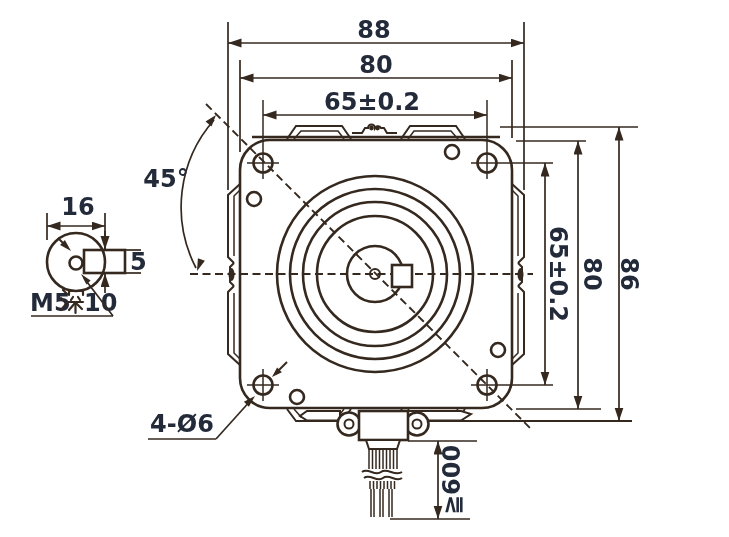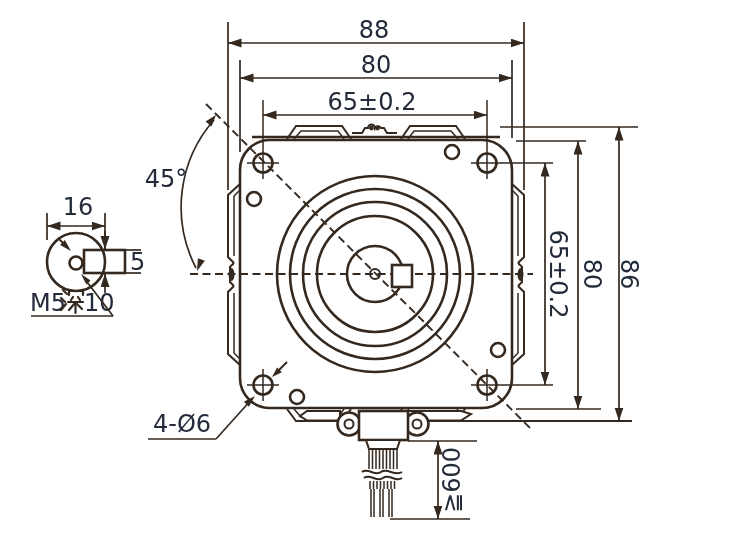--- a/index.html
+++ b/index.html
@@ -1,16 +1,16 @@
 <!DOCTYPE html>
 <html><head>
 <meta charset="utf-8">
 <style>
   html,body{margin:0;padding:0;background:#ffffff;}
-  .stage{width:729px;height:537px;position:relative;background:#fff;overflow:hidden;}
+  .stage{width:729px;height:537px;position:relative;background:#fff;overflow:hidden;font-weight:bold;}
   text{font-family:"DejaVu Sans","Liberation Sans",sans-serif;font-size:24px;fill:#232a3a;}
   .ln{stroke:#35291f;fill:none;}
   .thick{stroke-width:2.6;}
   .mid{stroke-width:2;}
   .thin{stroke-width:1.7;}
   .hair{stroke-width:1.5;}
   .dash{stroke-dasharray:8 4.5;stroke-width:1.9;}
   .wfill{fill:#ffffff;}
   .solid{fill:#35291f;stroke:none;}
 </style>

